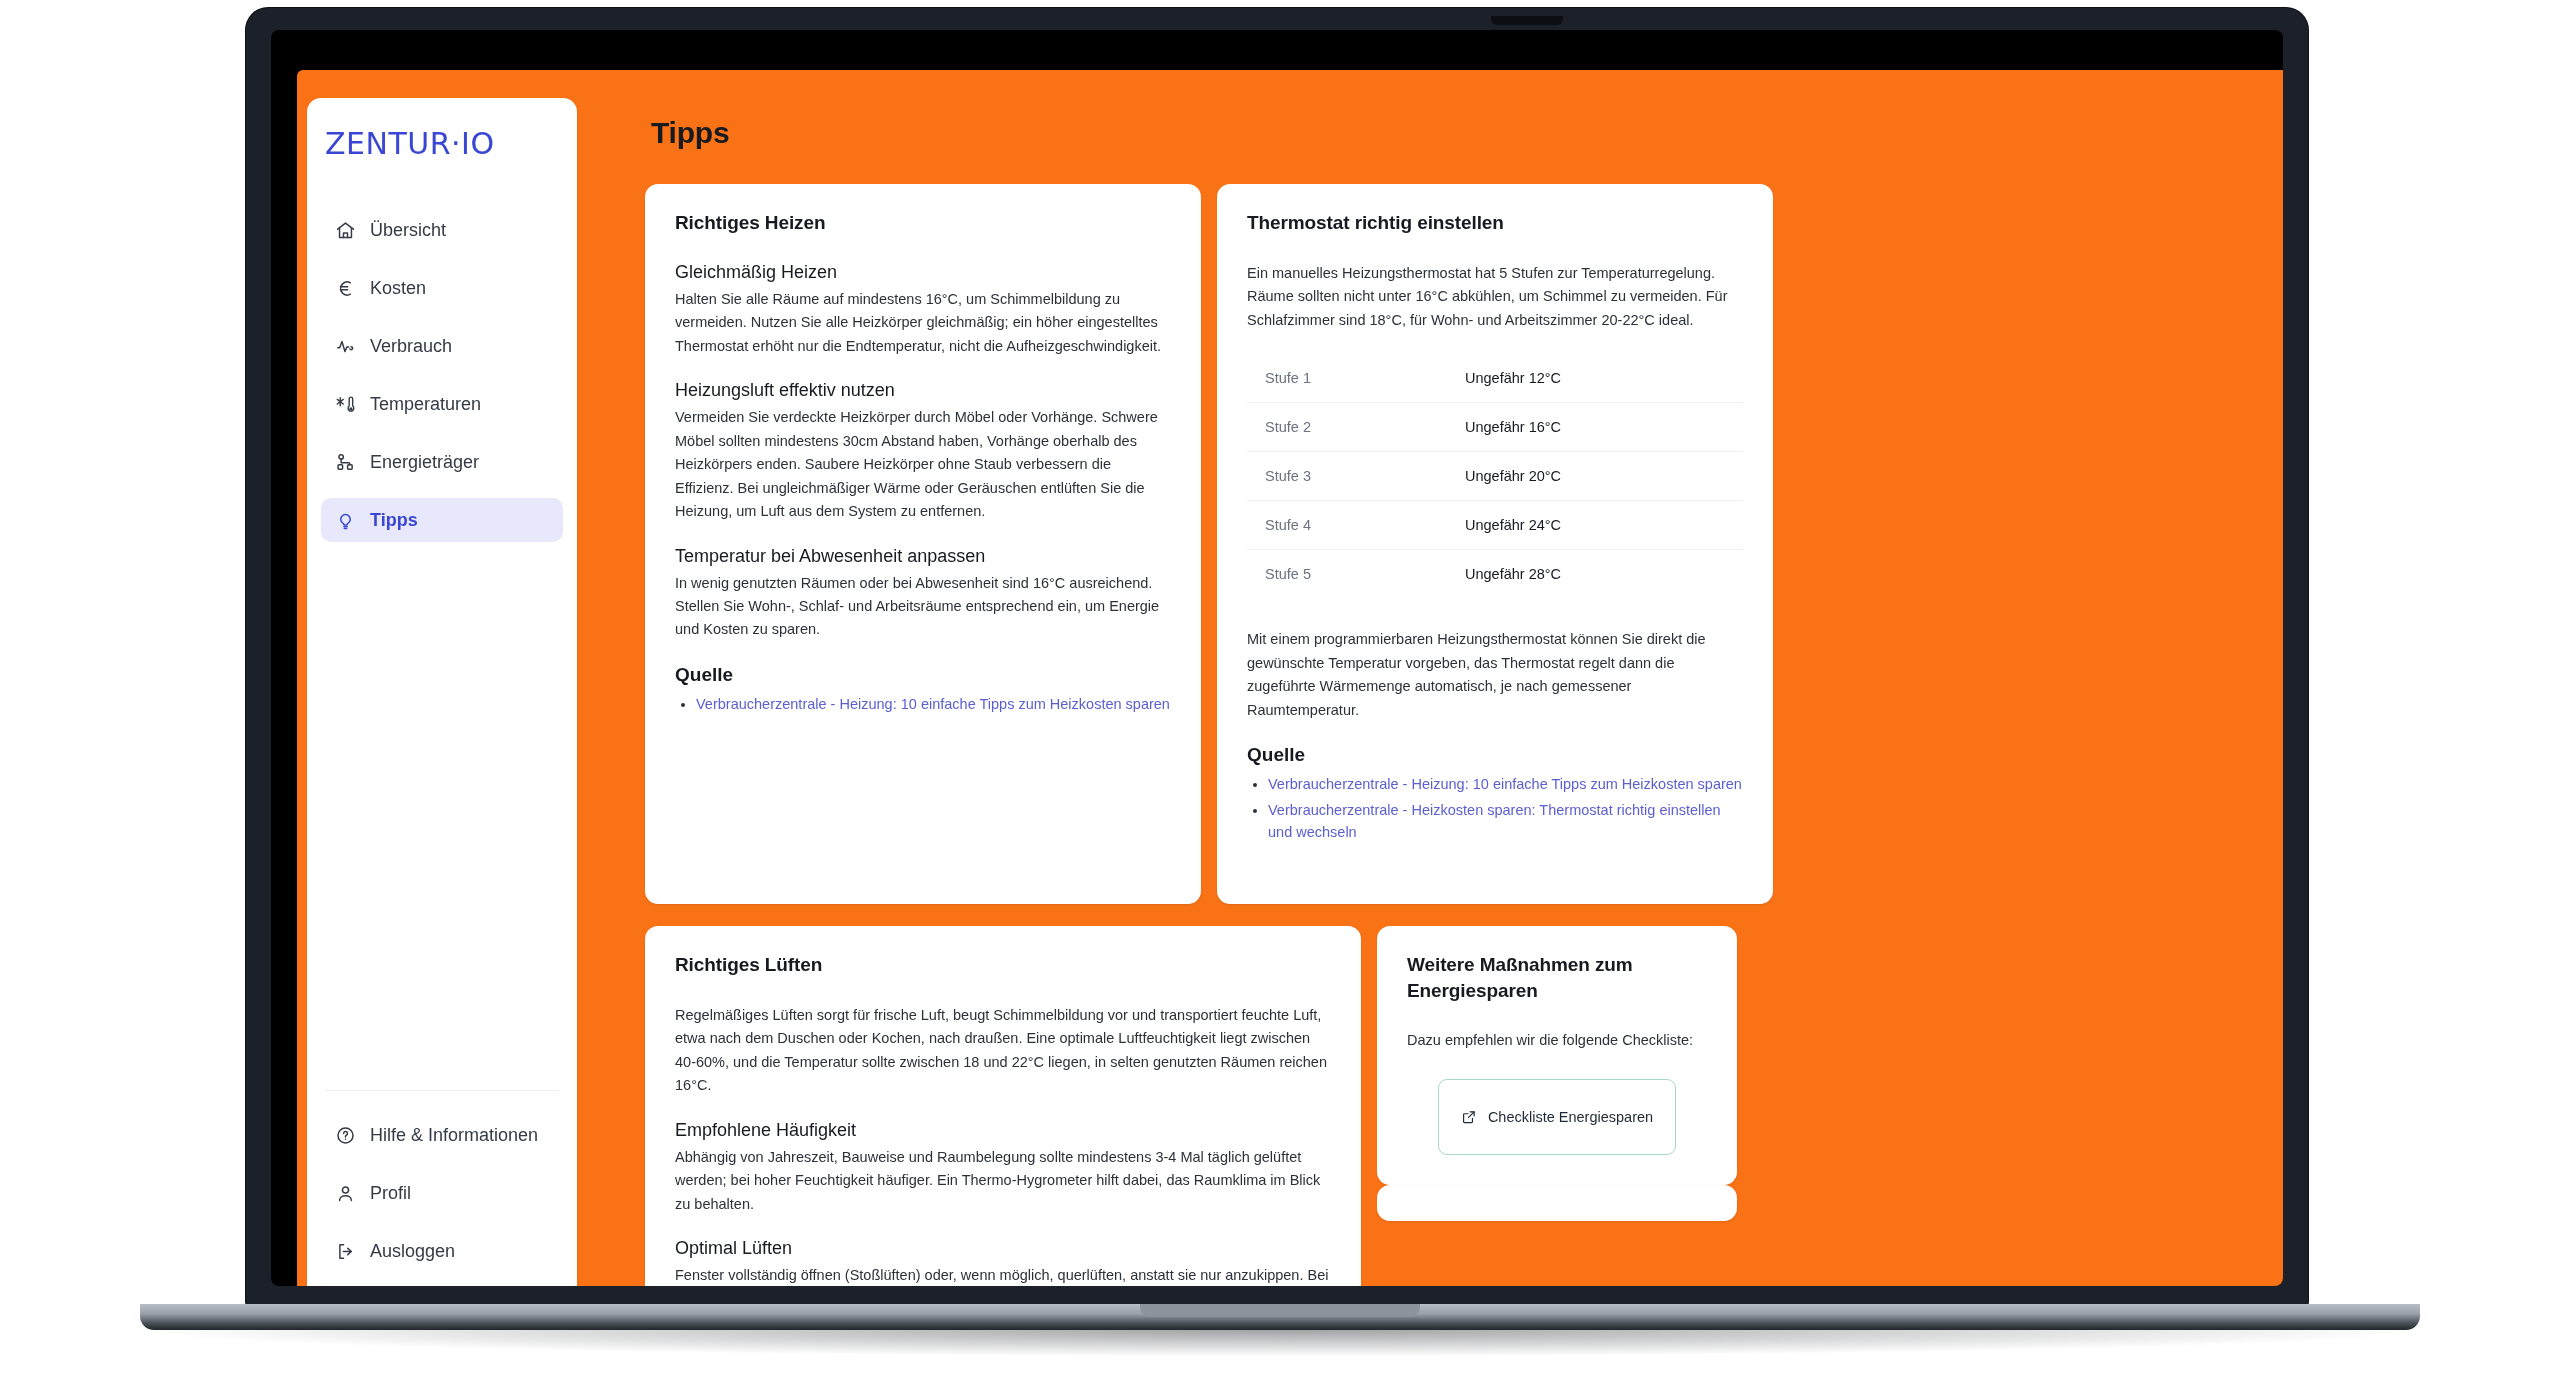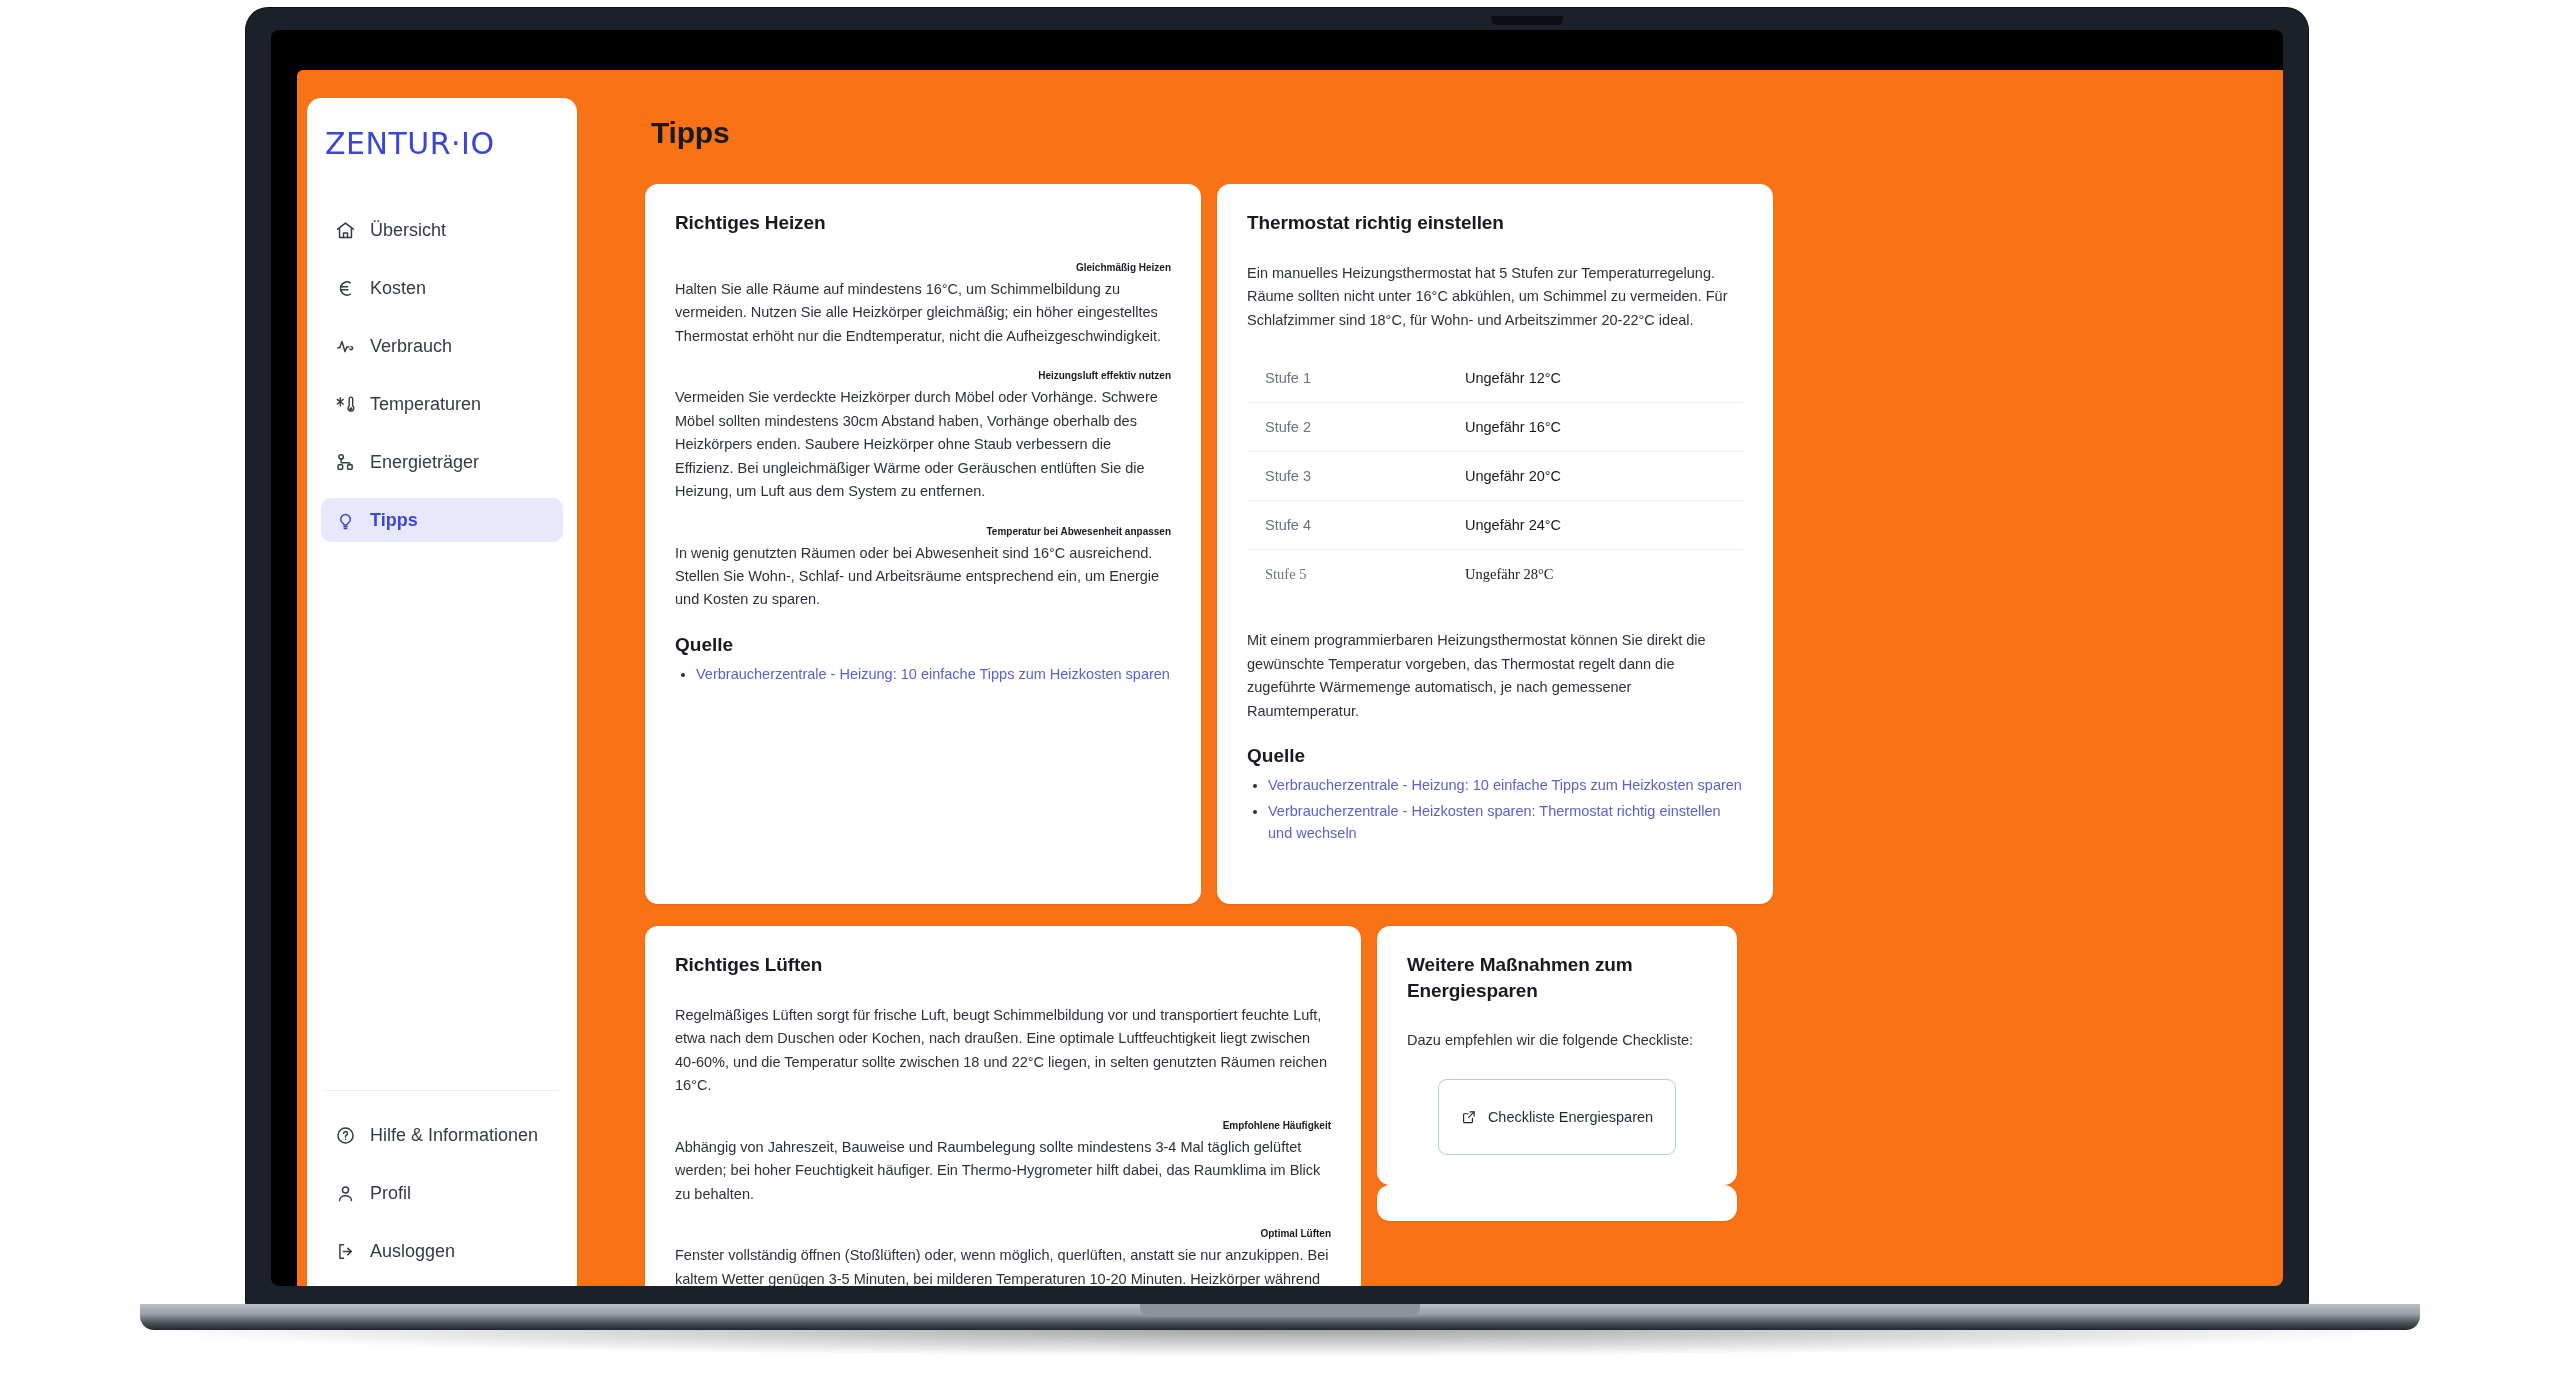--- a/index.html
+++ b/index.html
@@ -91,21 +91,21 @@
     background:#fff;border-radius:13px;
     box-shadow:0 1px 3px rgba(16,24,40,.07),0 1px 2px rgba(16,24,40,.04);
     padding:26px 30px 30px 30px;
     box-sizing:border-box;
   }
   .card h2{
     font-size:19px;font-weight:700;color:#171a20;margin:0 0 26px 0;
     letter-spacing:-.1px;line-height:1.35;
   }
   .card h3{
-    font-size:10px;font-weight:700;color:#171a20;margin:0 0 5px 0;text-align:right;
+    font-size:18px;font-weight:400;color:#171a20;margin:0 0 5px 0;
   }
   .card p{
     font-size:14.5px;line-height:1.62;color:#2c3139;margin:0 0 22px 0;
   }
   .quelle-h{font-size:19px;font-weight:700;color:#171a20;margin:0 0 7px 0;}
   ul.links{margin:0;padding-left:21px;}
   ul.links li{font-size:14.5px;line-height:1.55;margin-bottom:3px;}
   ul.links li::marker{color:#2c3139;}
   ul.links a{color:#5b5fd0;text-decoration:none;}
 
@@ -115,21 +115,21 @@
   .c-lueften{width:716px;}
   .c-massnahmen{width:360px;}
   .c-zusammen{width:360px;padding-bottom:10px;}
 
   
   .ttable{width:100%;border-collapse:collapse;margin:8px 0 30px 0;}
   .ttable td{
     padding:16px 0 16px 18px;font-size:14.5px;
     border-bottom:1px solid #edeff2;
   }
-  .ttable tr:last-child td{border-bottom:none;font-family:Liberation Serif, serif;}
+  .ttable tr:last-child td{border-bottom:none;}
   .ttable td.k{color:#6b7280;width:200px;}
   .ttable td.v{color:#171a20;padding-left:0;}
 
   
   .btn-outline{
     display:inline-flex;align-items:center;gap:11px;
     border:1px solid #a9d8c4;background:#fff;color:#1f2937;
     border-radius:9px;padding:29px 22px;font-size:14.5px;
     cursor:pointer;margin-top:4px;
   }

